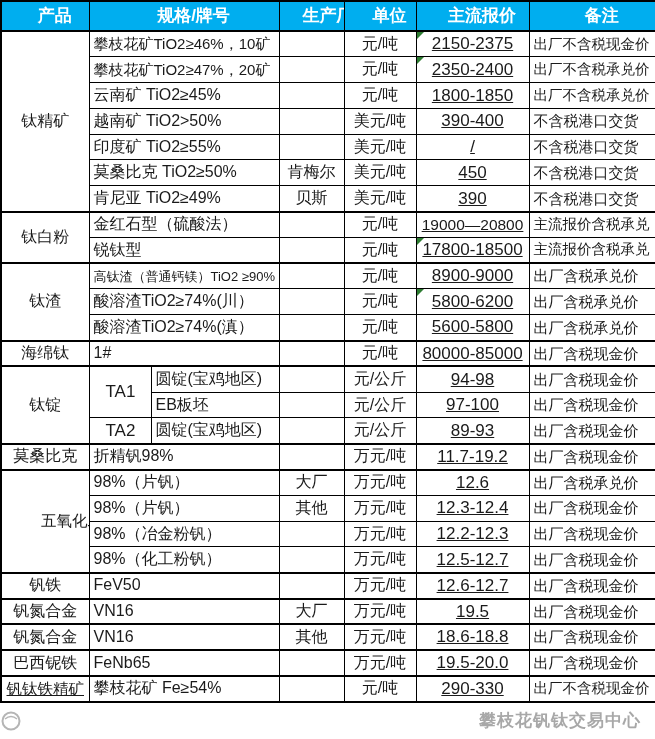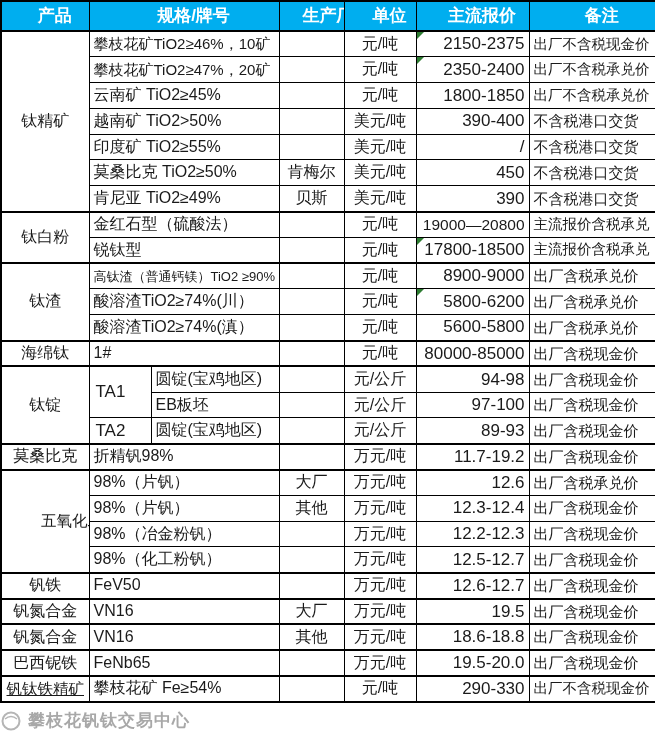--- a/index.html
+++ b/index.html
@@ -27,34 +27,34 @@
     background:#ffffff;
   }
   thead th{
     background:var(--header-bg);color:var(--header-text);
     font-weight:bold;font-size:17px;height:30px;text-align:center;
     border-bottom:2px solid var(--grid);
     padding-left:23px;
   }
   tbody td{height:25.8px;font-size:16px;}
   td.product{text-align:center;font-size:16px;}
-  td.ta{text-align:left;font-size:17px;padding-left:6px;}
+  td.ta{text-align:left;font-size:17px;padding-left:16px;}
   td.spec{text-align:left;}
   td.maker{text-align:center;}
   td.unit{text-align:center;font-size:16px;}
-  td.price{text-align:right;font-size:17px;position:relative;}
+  td.price{text-align:center;font-size:17px;position:relative;text-decoration:underline;}
   td.note{text-align:left;font-size:15px;}
   tr td.gs{border-top:2px solid var(--grid);}
   .marker{
     position:absolute;top:0;left:0;width:0;height:0;
     border-top:7px solid var(--marker);
     border-right:7px solid transparent;
   }
   .watermark{
-    display:flex;justify-content:flex-start;align-items:center;
+    display:flex;justify-content:space-between;align-items:center;
     gap:6px;margin:5px 14px 0 0;height:26px;
   }
   .wm-text{
     color:var(--wm);font-size:17px;font-weight:bold;letter-spacing:1px;
   }
   .wm-logo svg{display:block;}
 </style>
 </head>
 <body>
 

